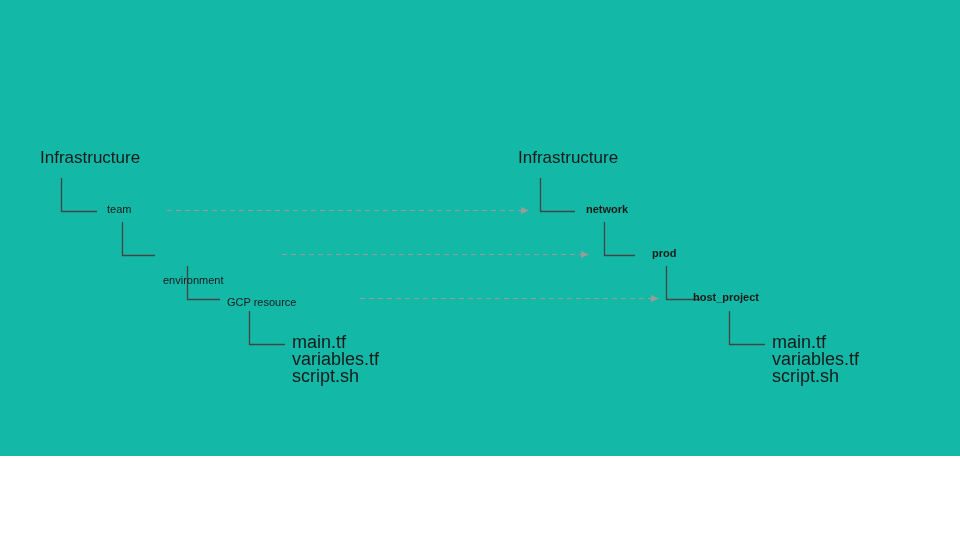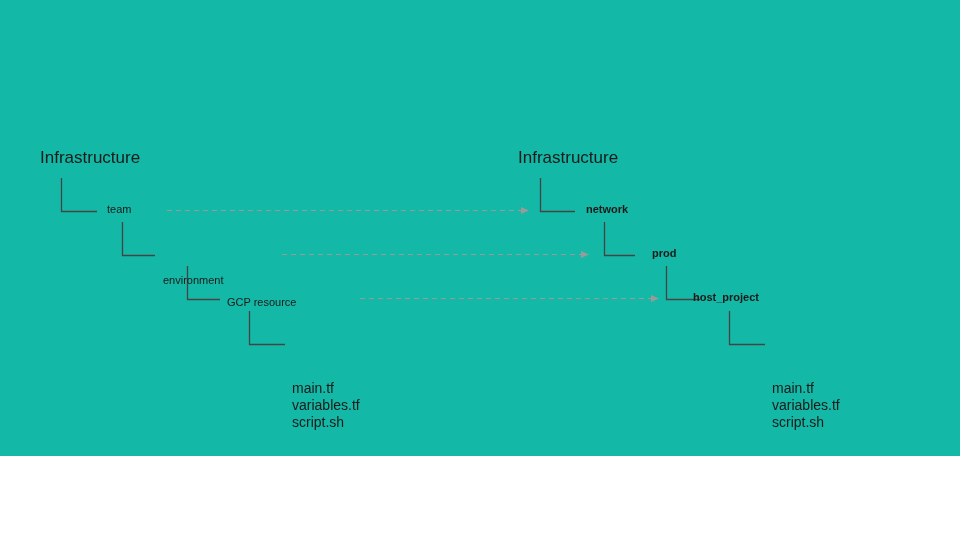--- a/index.html
+++ b/index.html
@@ -25,24 +25,23 @@
   .node-label.root {
     font-size: 17px;
     font-weight: 400;
   }
   .node-label.bold {
     font-weight: 700;
   }
   .file-list {
     position: absolute;
     color: #1a1a1a;
-    font-size: 14px;
+    font-size: 18px;
     line-height: 17px;
     white-space: nowrap;
-    margin-top: 46px;
   }
   .file-list div { white-space: nowrap; }
   svg.lines {
     position: absolute;
     left: 0;
     top: 0;
     width: 960px;
     height: 540px;
     pointer-events: none;
   }

